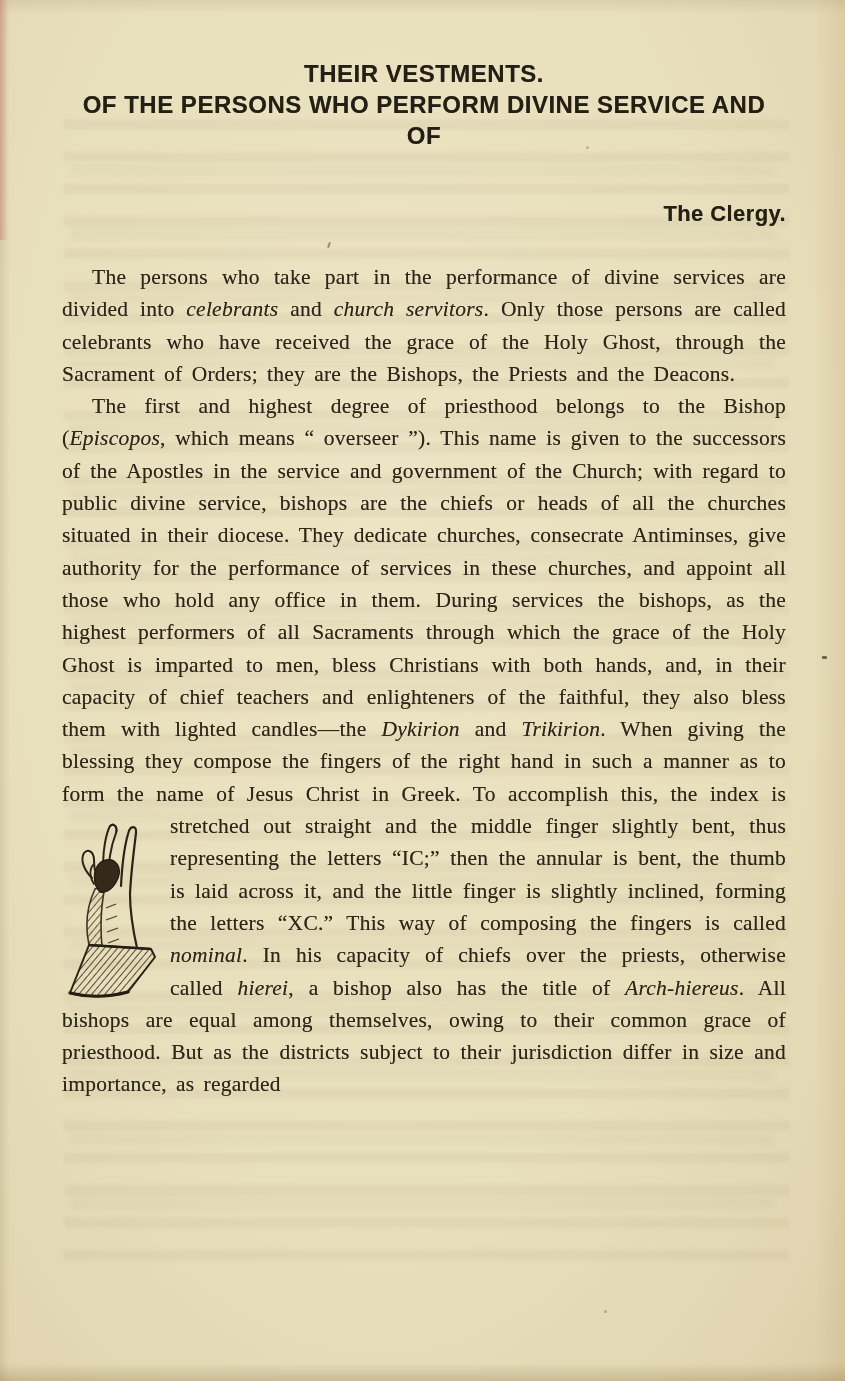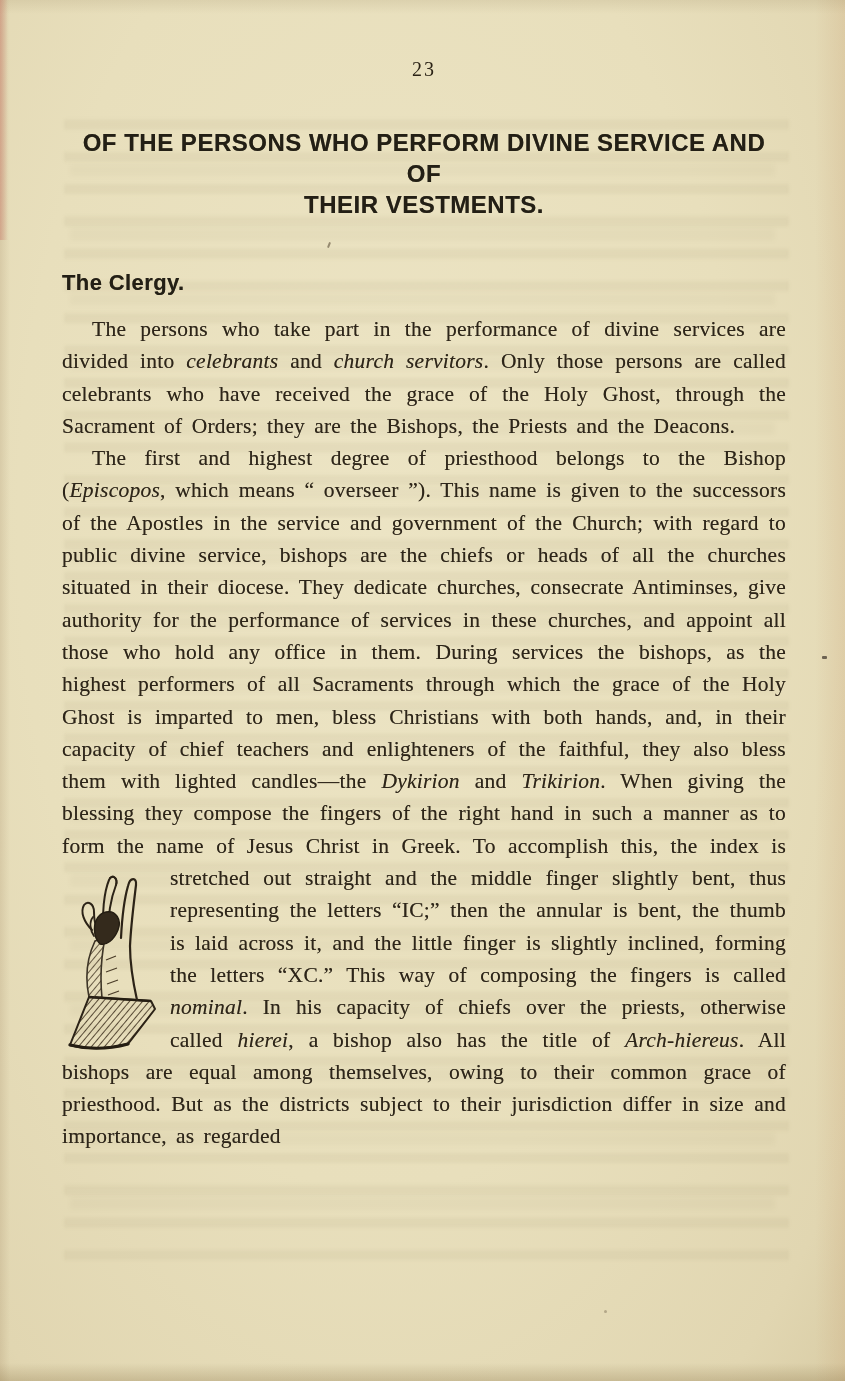--- a/index.html
+++ b/index.html
@@ -43,24 +43,24 @@
   }
   .heading{
     margin:0 0 50px;
     font-family:"Liberation Sans","DejaVu Sans",sans-serif;
     font-weight:700;font-size:24px;line-height:31px;
     letter-spacing:.5px;text-align:center;color:#231f15;
     text-shadow:0 0 .5px rgba(35,31,21,.6);
   }
   .heading .hl{display:block;}
   .subheading{
-    margin:0 0 17px;
+    margin:0 0 34px;
     font-family:"Liberation Sans","DejaVu Sans",sans-serif;
     font-weight:700;font-size:22px;letter-spacing:.4px;
-    text-align:left;color:#231f15;
+    text-align:right;color:#231f15;
     text-shadow:0 0 .5px rgba(35,31,21,.6);
   }
   .bodytext{
     margin:0;
     font-size:21.5px;line-height:32.3px;
     text-align:justify;text-indent:30px;
     word-spacing:3.5px;letter-spacing:.25px;
     color:#2d2519;
     text-shadow:0 0 .6px rgba(45,37,25,.5);
   }
@@ -78,25 +78,24 @@
 <body>
 
 <div class="page">
 
   <div class="ghost"></div>
   <div class="ghost2"></div>
   <div class="edge-pink"></div>
 
   <div class="text-block">
 
-    <div class="page-number">23</div>
 
     <h1 class="heading">
+      <span class="hl">THEIR VESTMENTS.</span>
       <span class="hl">OF THE PERSONS WHO PERFORM DIVINE SERVICE AND OF</span>
-      <span class="hl">THEIR VESTMENTS.</span>
     </h1>
 
     <h2 class="subheading">The Clergy.</h2>
 
     <p class="bodytext"><span>The persons who take part in the performance of divine services are divided into </span><span class="it">celebrants</span><span> and </span><span class="it">church servitors</span><span>.  Only those persons are called celebrants who have received the grace of the Holy Ghost, through the Sacrament of Orders; they are the Bishops, the Priests and the Deacons.</span></p>
 
     <p class="bodytext"><span>The first and highest degree of priesthood belongs to the Bishop (</span><span class="it">Episcopos</span><span>, which means “ overseer ”).  This name is given to the successors of the Apostles in the service and government of the Church; with regard to public divine service, bishops are the chiefs or heads of all the churches situated in their diocese.  They dedicate churches, consecrate Antiminses, give authority for the performance of services in these churches, and appoint all those who hold any office in them.  During services the bishops, as the highest performers of all Sacraments through which the grace of the Holy Ghost is imparted to men, bless Christians with both hands, and, in their capacity of chief teachers and enlighteners of the faithful, they also bless them with lighted candles—the </span><span class="it">Dykirion</span><span> and </span><span class="it">Trikirion</span><span>.  When giving the blessing they compose the fingers of the right hand in such a manner as to form the name of Jesus Christ in Greek.  To accomplish this, the index is stretched out straight and the middle </span><span class="hand-fig">
           <svg viewBox="0 0 102 182" xmlns="http://www.w3.org/2000/svg">
         <defs>
           <pattern id="hx" width="5" height="5" patternUnits="userSpaceOnUse" patternTransform="rotate(40)">

